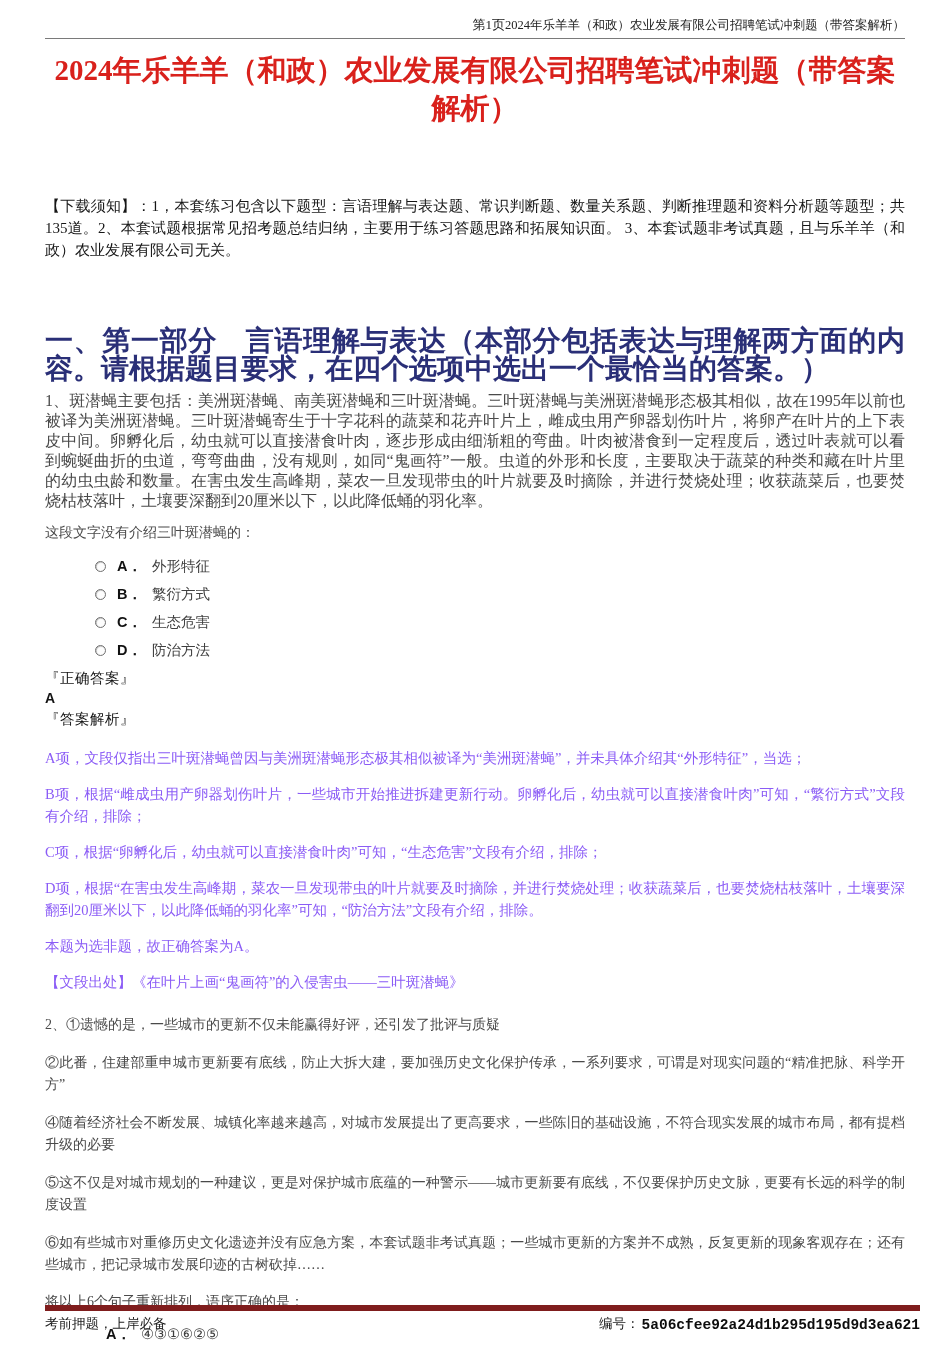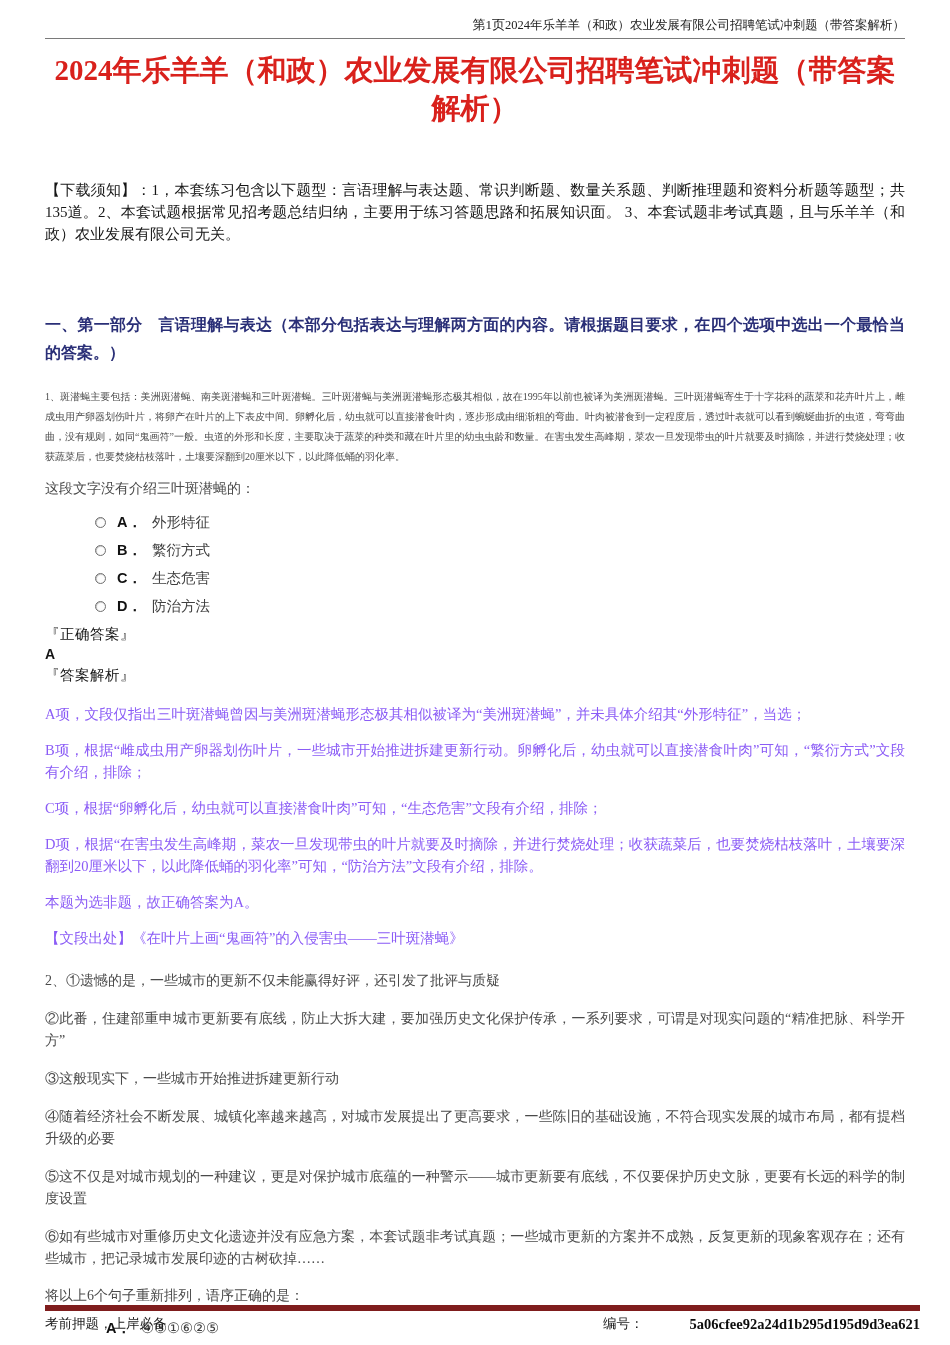--- a/index.html
+++ b/index.html
@@ -27,39 +27,39 @@
     margin-top: 12px;
     text-align: center;
     font-size: 29px; font-weight: bold;
     line-height: 38px;
     color: #d9211c;
     font-family: "Liberation Serif", "DejaVu Serif", serif;
   }
 
   
   .notice {
-    margin-top: 52px;
+    margin-top: 68px;
     font-size: 15px; line-height: 22px;
     color: #161616;
     text-align: justify;
   }
 
   
   .section-heading {
     margin-top: 66px;
-    font-size: 16px; font-weight: bold;
+    font-size: 28px; font-weight: bold;
     line-height: 28px;
     color: #2a2f77;
     text-align: justify;
   }
 
   
   .q-stem {
-    margin-top: 20px;
-    font-size: 10px; line-height: 20px;
+    margin-top: 8px;
+    font-size: 16px; line-height: 20px;
     color: #4a4a4a;
     text-align: justify;
   }
   .q-prompt {
     margin-top: 12px;
     font-size: 14px; line-height: 20px;
     color: #4a4a4a;
   }
 
   
@@ -116,23 +116,23 @@
   
   .page-footer {
     position: absolute;
     left: 45px; right: 30px;
     bottom: 12px;
     border-top: 6px solid #7f1d1d;
     padding-top: 4px;
     display: flex; justify-content: space-between; align-items: flex-start;
     font-size: 13.5px; color: #1a1a1a;
   }
-  .footer-right { display: flex; align-items: flex-end; gap: 44px; }
+  .footer-right { display: flex; align-items: flex-end; }
   .footer-code {
-    font-family: Liberation Serif, serif;
+    font-family: Liberation Mono, monospace;
     font-size: 14.5px; font-weight: bold; color: #0d0d0d;
     margin-left: 2px;
   }
 </style>
 </head>
 <body>
 
 <div class="page">
 
   <div class="page-header">
@@ -183,21 +183,20 @@
     <p class="analysis-p">B项，根据“雌成虫用产卵器划伤叶片，一些城市开始推进拆建更新行动。卵孵化后，幼虫就可以直接潜食叶肉”可知，“繁衍方式”文段有介绍，排除；</p>
     <p class="analysis-p">C项，根据“卵孵化后，幼虫就可以直接潜食叶肉”可知，“生态危害”文段有介绍，排除；</p>
     <p class="analysis-p">D项，根据“在害虫发生高峰期，菜农一旦发现带虫的叶片就要及时摘除，并进行焚烧处理；收获蔬菜后，也要焚烧枯枝落叶，土壤要深翻到20厘米以下，以此降低蛹的羽化率”可知，“防治方法”文段有介绍，排除。</p>
     <p class="analysis-p">本题为选非题，故正确答案为A。</p>
     <p class="analysis-p">【文段出处】《在叶片上画“鬼画符”的入侵害虫——三叶斑潜蝇》</p>
   </div>
 
   <div>
     <p class="q2-sentence first">2、①遗憾的是，一些城市的更新不仅未能赢得好评，还引发了批评与质疑</p>
     <p class="q2-sentence">②此番，住建部重申城市更新要有底线，防止大拆大建，要加强历史文化保护传承，一系列要求，可谓是对现实问题的“精准把脉、科学开方”</p>
-    <p class="q2-sentence">③这般现实下，一些城市开始推进拆建更新行动</p>
     <p class="q2-sentence">④随着经济社会不断发展、城镇化率越来越高，对城市发展提出了更高要求，一些陈旧的基础设施，不符合现实发展的城市布局，都有提档升级的必要</p>
     <p class="q2-sentence">⑤这不仅是对城市规划的一种建议，更是对保护城市底蕴的一种警示——城市更新要有底线，不仅要保护历史文脉，更要有长远的科学的制度设置</p>
     <p class="q2-sentence">⑥如有些城市对重修历史文化遗迹并没有应急方案，本套试题非考试真题；一些城市更新的方案并不成熟，反复更新的现象客观存在；还有些城市，把记录城市发展印迹的古树砍掉……</p>
 
     <p class="q2-prompt">将以上6个句子重新排列，语序正确的是：</p>
 
     <div class="options options-wide">
       <div class="option-row">
 
         <span class="opt-letter">A．</span>

